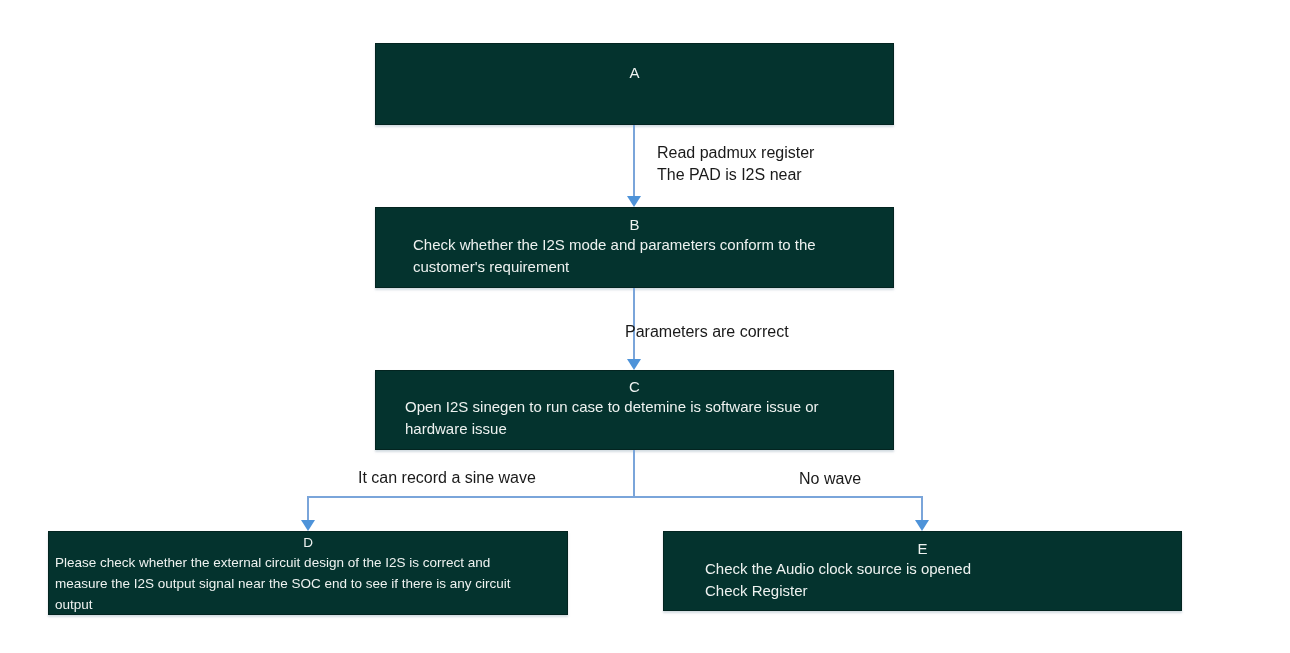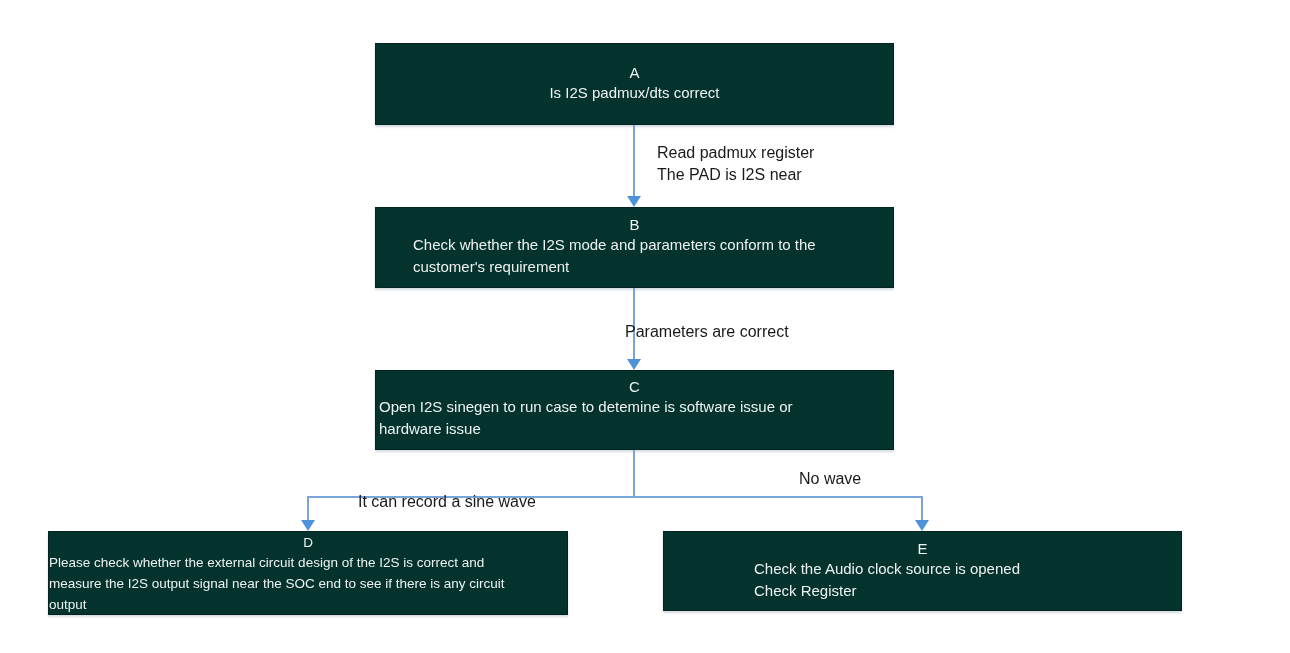--- a/index.html
+++ b/index.html
@@ -16,25 +16,25 @@
     box-shadow:0 2px 2px rgba(175,190,200,0.55);
     font-size:15px;
   }
   .letter{text-align:center;line-height:18px;}
   .bodyline{line-height:22px;}
   .center{text-align:center;}
   .box-a{left:375px;top:43px;width:519px;height:82px;padding-top:20px;}
   .box-b{left:375px;top:207px;width:519px;height:81px;padding-top:8px;}
   .box-b .bodyline{padding-left:37px;}
   .box-c{left:375px;top:370px;width:519px;height:80px;padding-top:7px;}
-  .box-c .bodyline{padding-left:3px;}
+  .box-c .bodyline{padding-left:29px;}
   .box-d{left:48px;top:531px;width:520px;height:84px;padding-top:2px;font-size:13.5px;}
-  .box-d .bodyline{padding-left:0;line-height:21px;}
+  .box-d .bodyline{padding-left:6px;line-height:21px;}
   .box-e{left:663px;top:531px;width:519px;height:80px;padding-top:8px;}
-  .box-e .bodyline{padding-left:90px;}
+  .box-e .bodyline{padding-left:41px;}
   .vline,.hline{position:absolute;background:var(--line-color,#7aa5da);}
   .vline{width:2px;}
   .hline{height:2px;}
   .arrowhead{
     position:absolute;width:0;height:0;
     border-left:7px solid transparent;
     border-right:7px solid transparent;
     border-top:11px solid var(--arrow-color,#4e93d9);
   }
   .flowlabel{
@@ -43,21 +43,20 @@
   }
   .wraplabel{white-space:normal;width:190px;}
 </style>
 </head>
 <body>
 
 <div class="canvas">
 
   <div class="box box-a">
     <div class="letter">A</div>
-    <div class="bodyline center">Is I2S padmux/dts correct</div>
   </div>
 
   <div class="vline" style="left:633px;top:125px;height:72px;"></div>
   <div class="arrowhead" style="left:627px;top:196px;"></div>
   <div class="flowlabel wraplabel" style="left:657px;top:142px;">
     <div>Read padmux register</div>
     <div>The PAD is I2S near</div>
   </div>
 
   <div class="box box-b">
@@ -76,21 +75,21 @@
     <div class="bodyline">hardware issue</div>
   </div>
 
   <div class="vline" style="left:633px;top:450px;height:48px;"></div>
   <div class="hline" style="left:307px;top:496px;width:616px;"></div>
   <div class="vline" style="left:307px;top:496px;height:25px;"></div>
   <div class="arrowhead" style="left:301px;top:520px;"></div>
   <div class="vline" style="left:921px;top:496px;height:25px;"></div>
   <div class="arrowhead" style="left:915px;top:520px;"></div>
 
-  <div class="flowlabel" style="left:358px;top:491px;">It can record a sine wave</div>
+  <div class="flowlabel" style="left:358px;top:467px;">It can record a sine wave</div>
   <div class="flowlabel" style="left:799px;top:468px;">No wave</div>
 
   <div class="box box-d">
     <div class="letter">D</div>
     <div class="bodyline">Please check whether the external circuit design of the I2S is correct and</div>
     <div class="bodyline">measure the I2S output signal near the SOC end to see if there is any circuit</div>
     <div class="bodyline">output</div>
   </div>
 
   <div class="box box-e">

